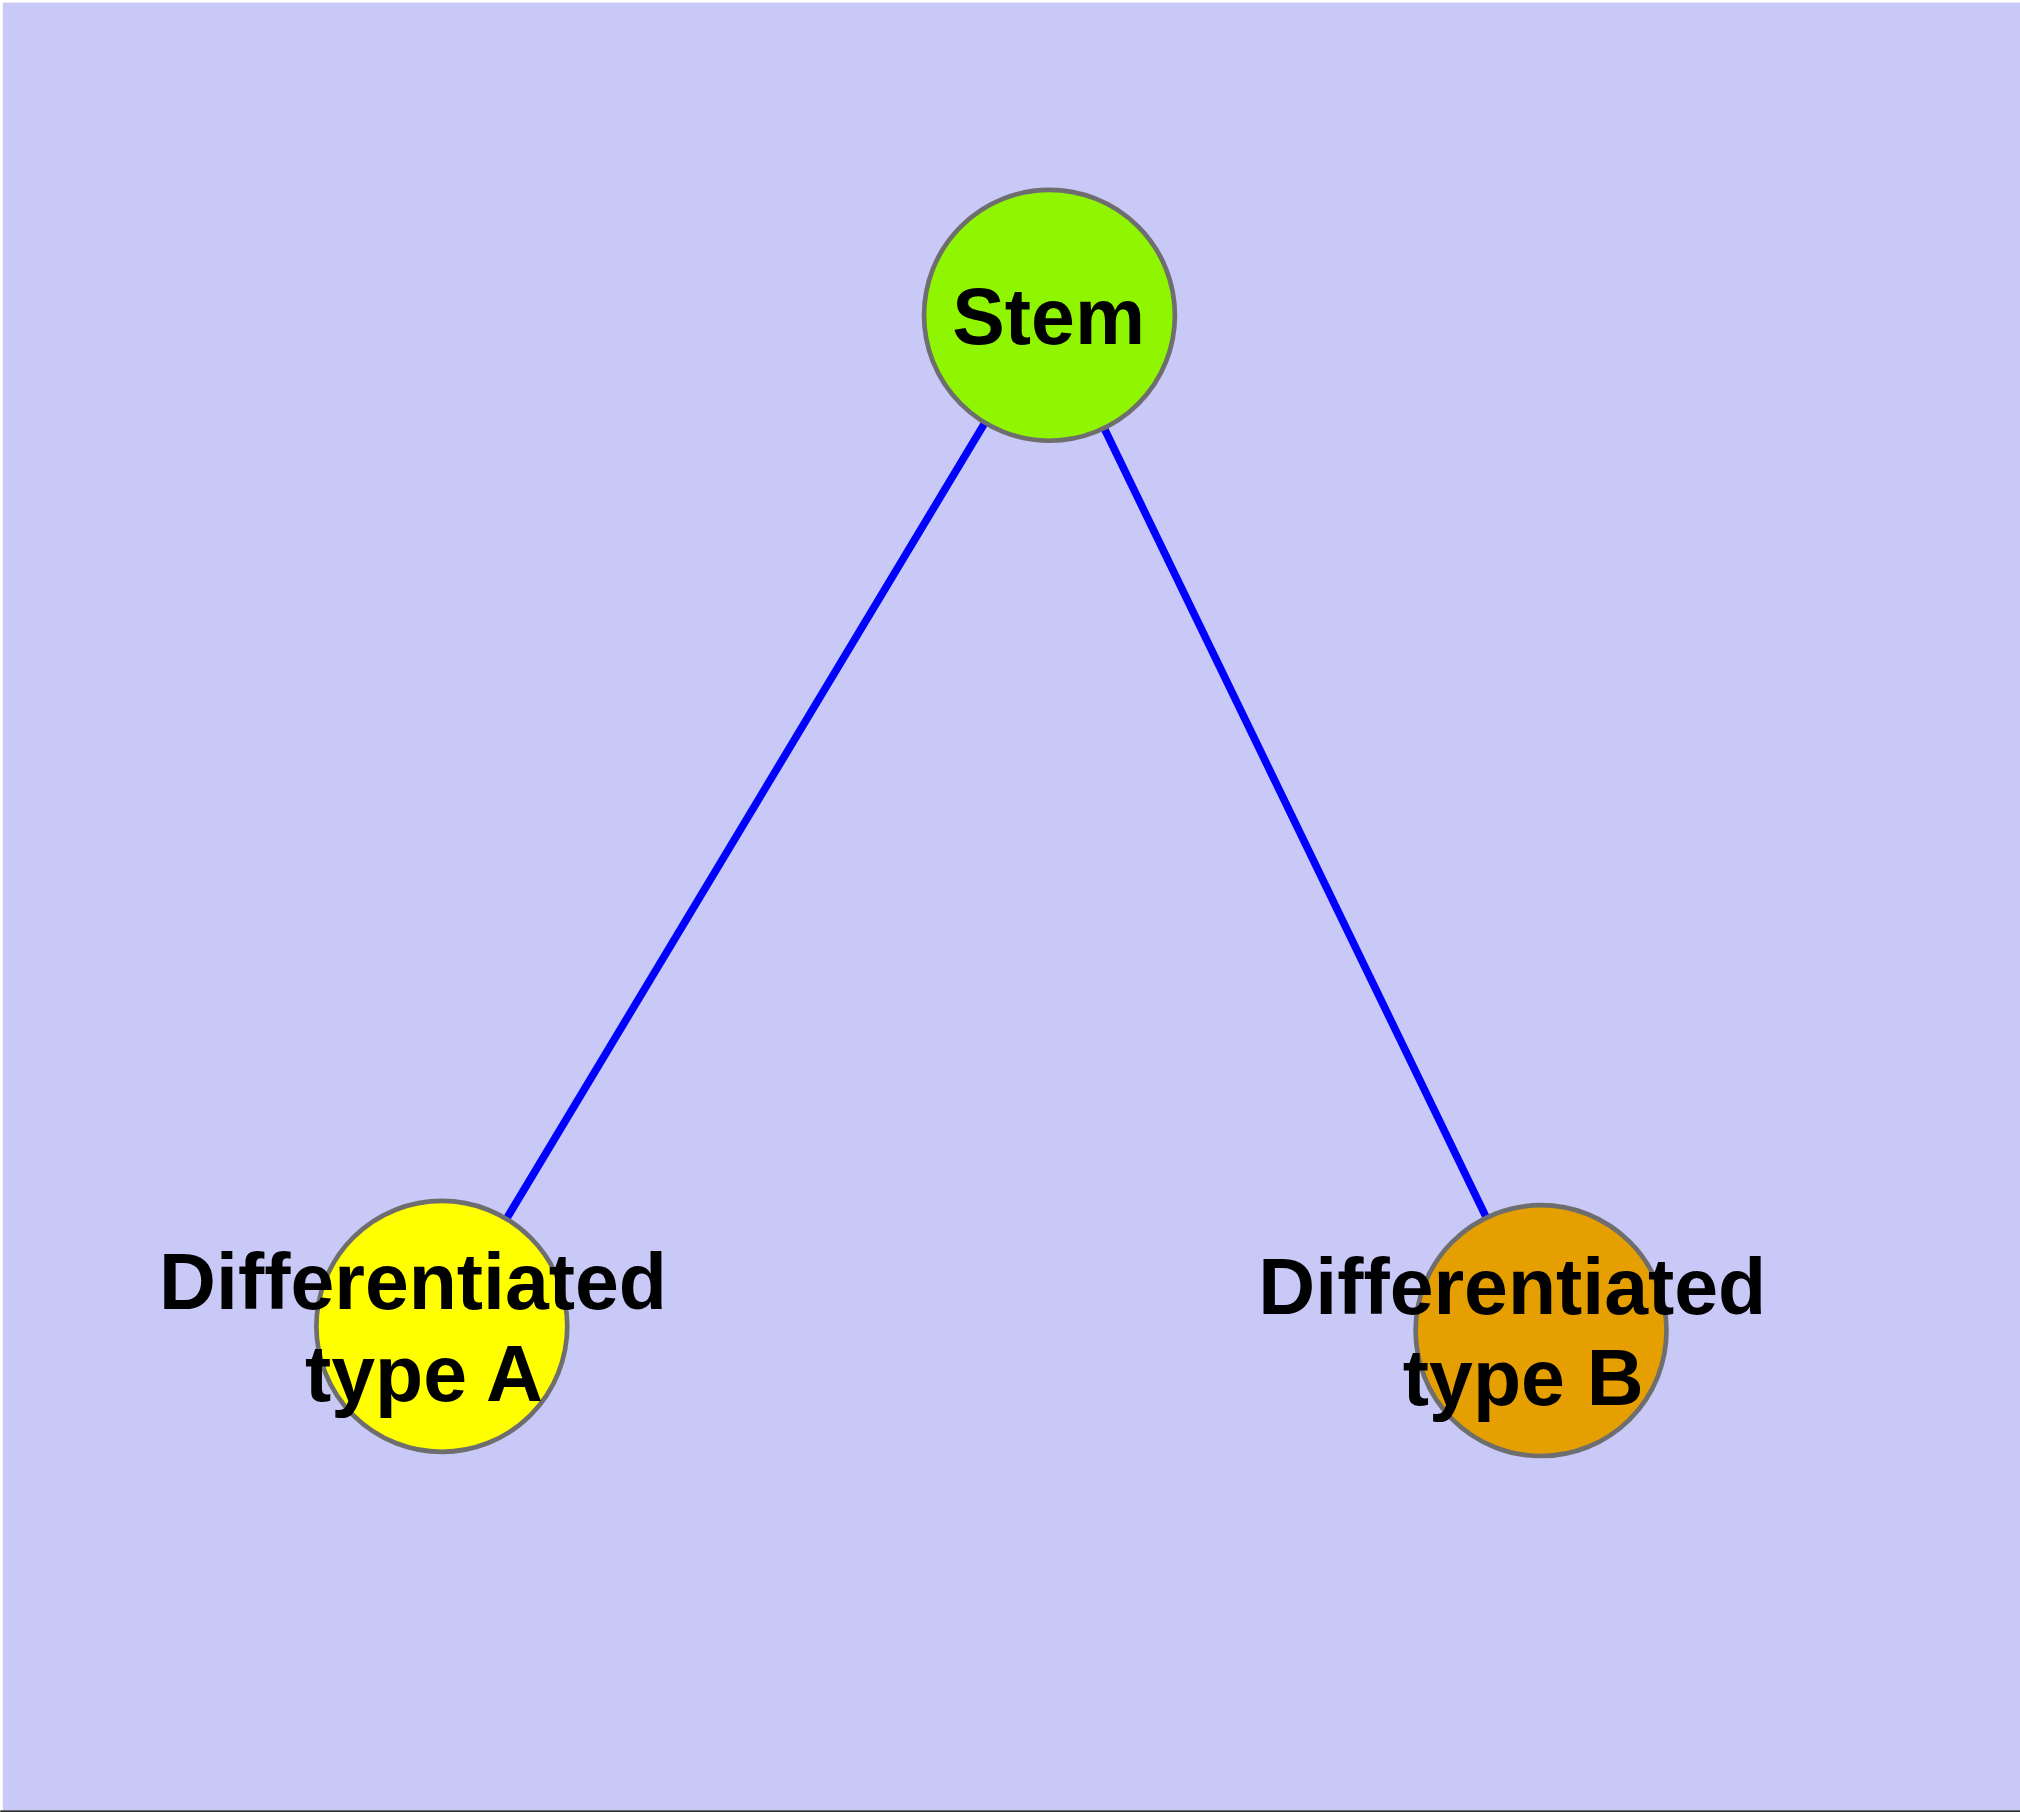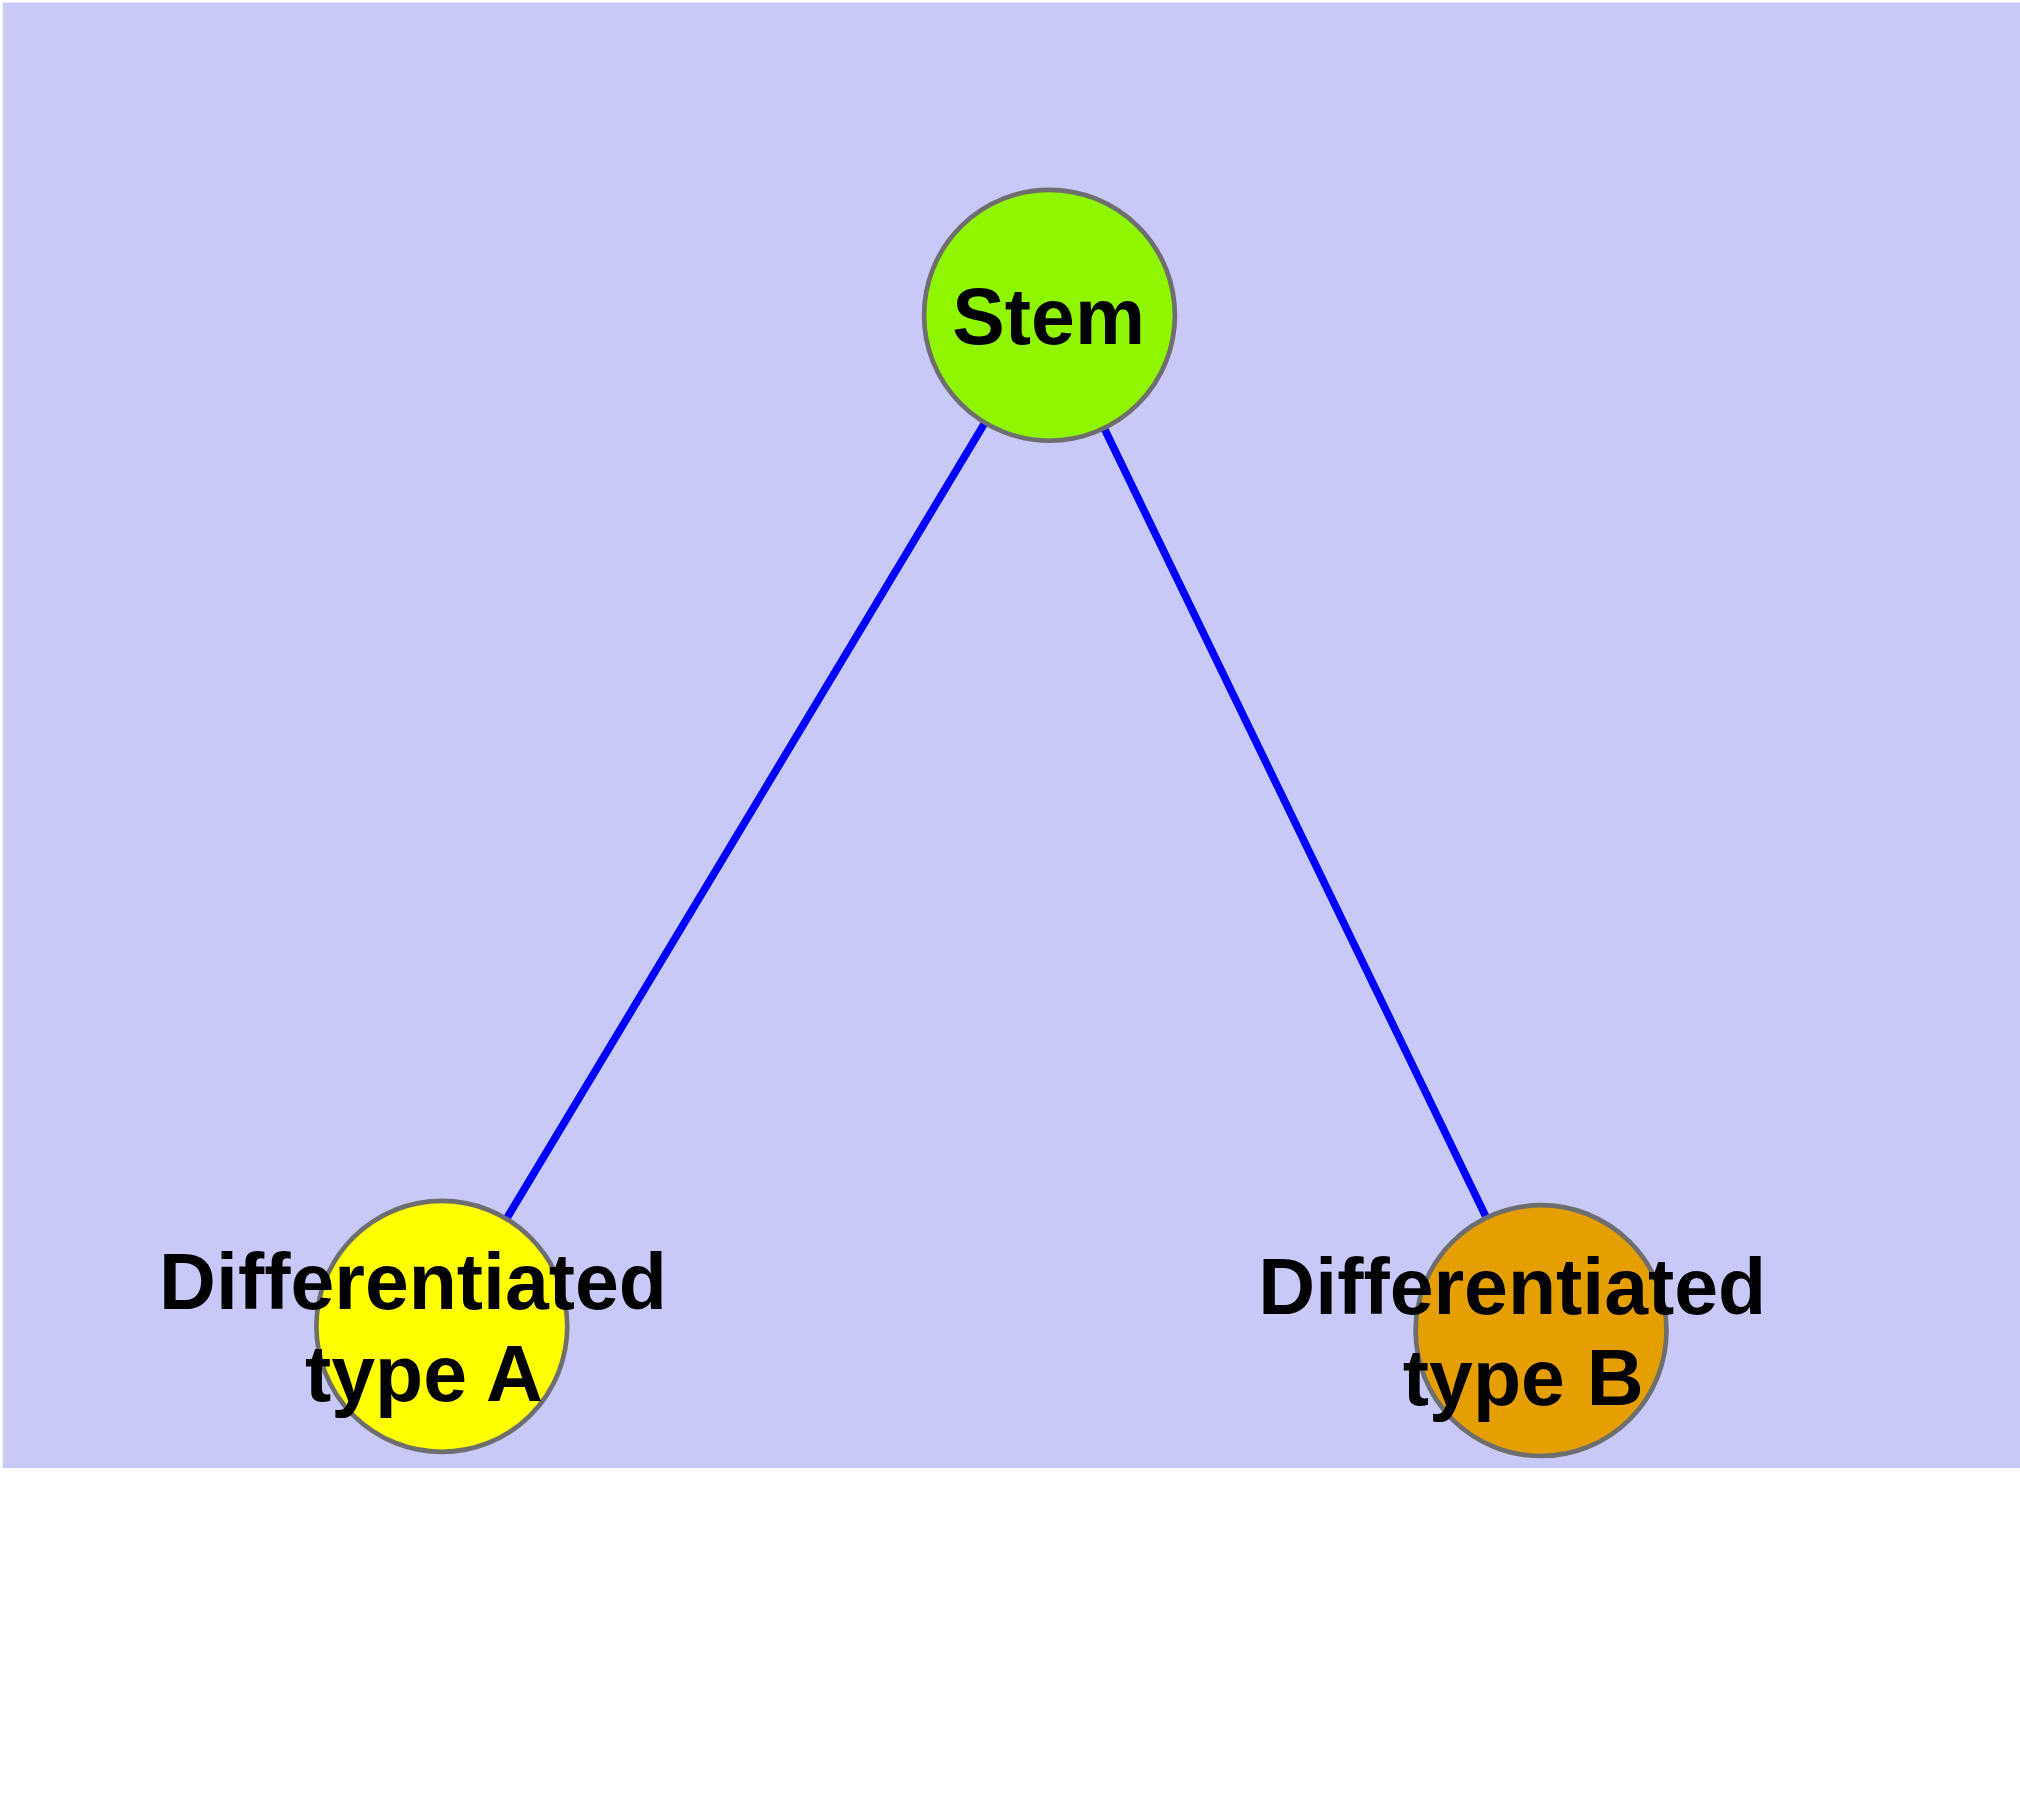--- a/index.html
+++ b/index.html
@@ -4,21 +4,21 @@
 <style>
   html, body {
     margin: 0;
     padding: 0;
     background: #FFFFFF;
     font-family: "Liberation Sans", sans-serif;
   }
   .stage {
     position: relative;
     width: 2021px;
-    height: 1468px;
+    height: 1812px;
     overflow: hidden;
   }
   .stage svg {
     position: absolute;
     left: 0;
     top: 0;
     display: block;
   }
   text {
     font-family: "Liberation Sans", "DejaVu Sans", sans-serif;

